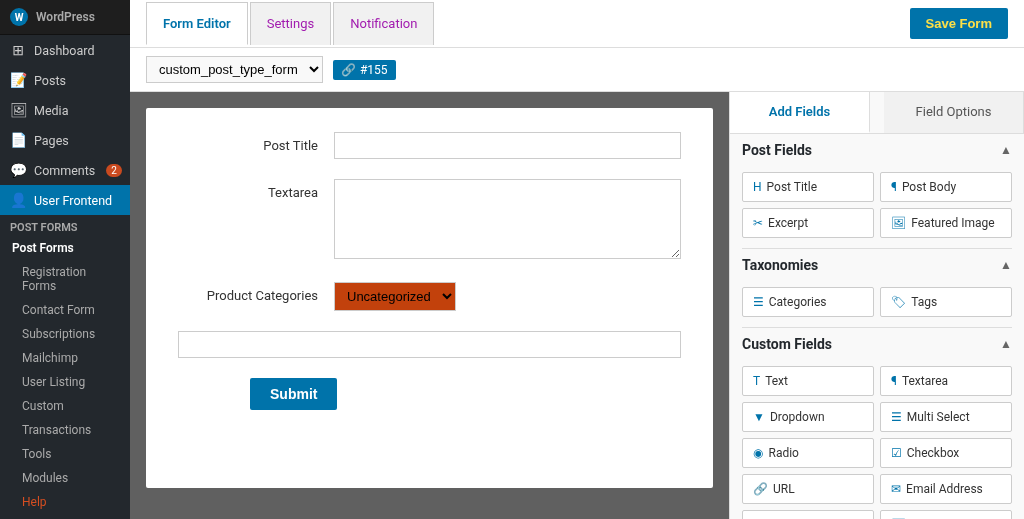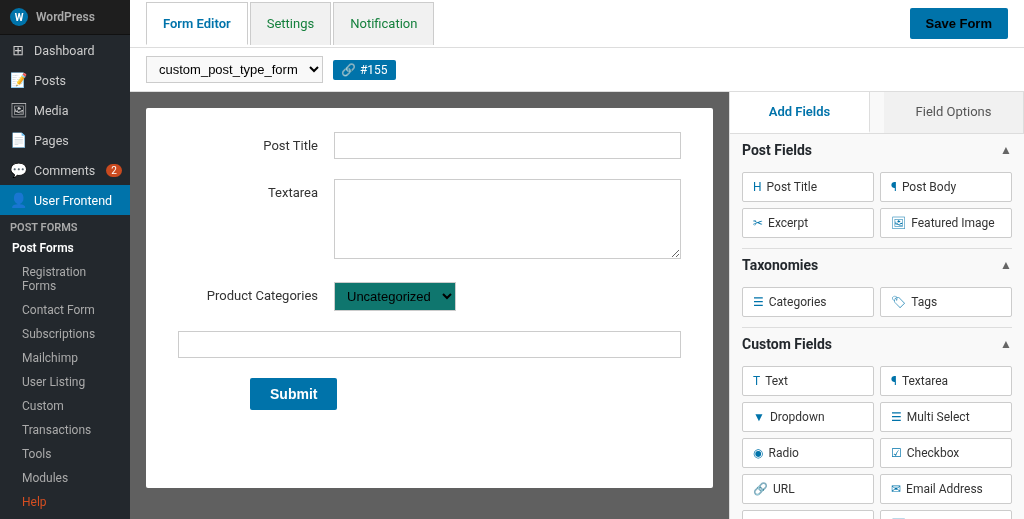--- a/index.html
+++ b/index.html
@@ -16,42 +16,42 @@
     .sidebar-subitem { padding: 5px 10px 5px 22px; color: #aaa; cursor: pointer; font-size: 12px; }
     .sidebar-subitem.active-sub { color: #fff; }
     .badge { background: #ca4a1f; color: #fff; border-radius: 10px; padding: 1px 5px; font-size: 10px; margin-left: 3px; }
 
     
     #main { flex: 1; display: flex; flex-direction: column; overflow: hidden; }
 
     
     #topbar { background: #fff; border-bottom: 1px solid #ddd; padding: 0 16px; display: flex; align-items: center; justify-content: space-between; height: 48px; }
     .tabs { display: flex; gap: 0; }
-    .tab { padding: 13px 16px; border: 1px solid #ccc; border-bottom: none; cursor: pointer; font-size: 13px; color: #15803d; background: #f1f1f1; margin-right: 2px; }
+    .tab { padding: 13px 16px; border: 1px solid #ccc; border-bottom: none; cursor: pointer; font-size: 13px; color: #a21caf; background: #f1f1f1; margin-right: 2px; }
     .tab.active { background: #fff; border-bottom: 1px solid #fff; color: #0073aa; font-weight: 600; }
-    .save-btn { background: #0073aa; color: #000000; border: none; padding: 8px 16px; cursor: pointer; font-size: 13px; font-weight: 600; border-radius: 2px; }
+    .save-btn { background: #0073aa; color: #fde047; border: none; padding: 8px 16px; cursor: pointer; font-size: 13px; font-weight: 600; border-radius: 2px; }
 
     
     #subtopbar { background: #fff; border-bottom: 1px solid #ddd; padding: 8px 16px; display: flex; align-items: center; gap: 10px; }
     .form-name { display: flex; align-items: center; gap: 6px; font-size: 13px; color: #333; }
     .form-name select { border: 1px solid #ccc; padding: 4px 8px; font-size: 13px; background: #f9f9f9; cursor: pointer; }
     .form-id-badge { background: #0073aa; color: #fff; padding: 3px 8px; font-size: 12px; border-radius: 2px; display: flex; align-items: center; gap: 4px; }
 
     
     #content { flex: 1; display: flex; overflow: hidden; }
 
     
     #editor-area { flex: 1; background: #606060; padding: 16px; overflow-y: auto; }
     .form-canvas { background: #fff; border-radius: 2px; padding: 24px 32px; min-height: 380px; }
     .form-field-row { margin-bottom: 20px; display: flex; align-items: flex-start; gap: 16px; }
     .field-label { width: 140px; text-align: right; padding-top: 6px; font-size: 13px; color: #333; flex-shrink: 0; }
     .field-input { flex: 1; }
     .field-input input[type="text"] { width: 100%; border: 1px solid #ccc; padding: 5px 8px; font-size: 13px; }
     .field-input textarea { width: 100%; border: 1px solid #ccc; padding: 5px 8px; font-size: 13px; resize: vertical; height: 80px; }
-    .field-input select { border: 1px solid #ccc; padding: 5px 8px; font-size: 13px; background: #0f766e; }
+    .field-input select { border: 1px solid #ccc; padding: 5px 8px; font-size: 13px; background: #c2410c; }
     .submit-row { display: flex; justify-content: flex-start; margin-left: 72px; margin-top: 10px; }
     .submit-btn { background: #0073aa; color: #fff; border: none; padding: 8px 20px; cursor: pointer; font-size: 14px; font-weight: 600; border-radius: 2px; }
 
     
     #right-panel { width: 295px; background: #f9f9f9; border-left: 1px solid #ddd; overflow-y: auto; flex-shrink: 0; }
     .panel-tabs { display: flex; border-bottom: 1px solid #ddd; gap: 14px; }
     .panel-tab { flex: 1; padding: 12px 8px; text-align: center; cursor: pointer; font-size: 13px; color: #555; background: #f1f1f1; border-right: 1px solid #ddd; }
     .panel-tab.active { background: #fff; color: #0073aa; font-weight: 600; border-bottom: 2px solid #fff; }
     .section-header { display: flex; align-items: center; justify-content: space-between; padding: 8px 12px; cursor: pointer; }
     .section-title { font-size: 14px; font-weight: 700; color: #23282d; }

